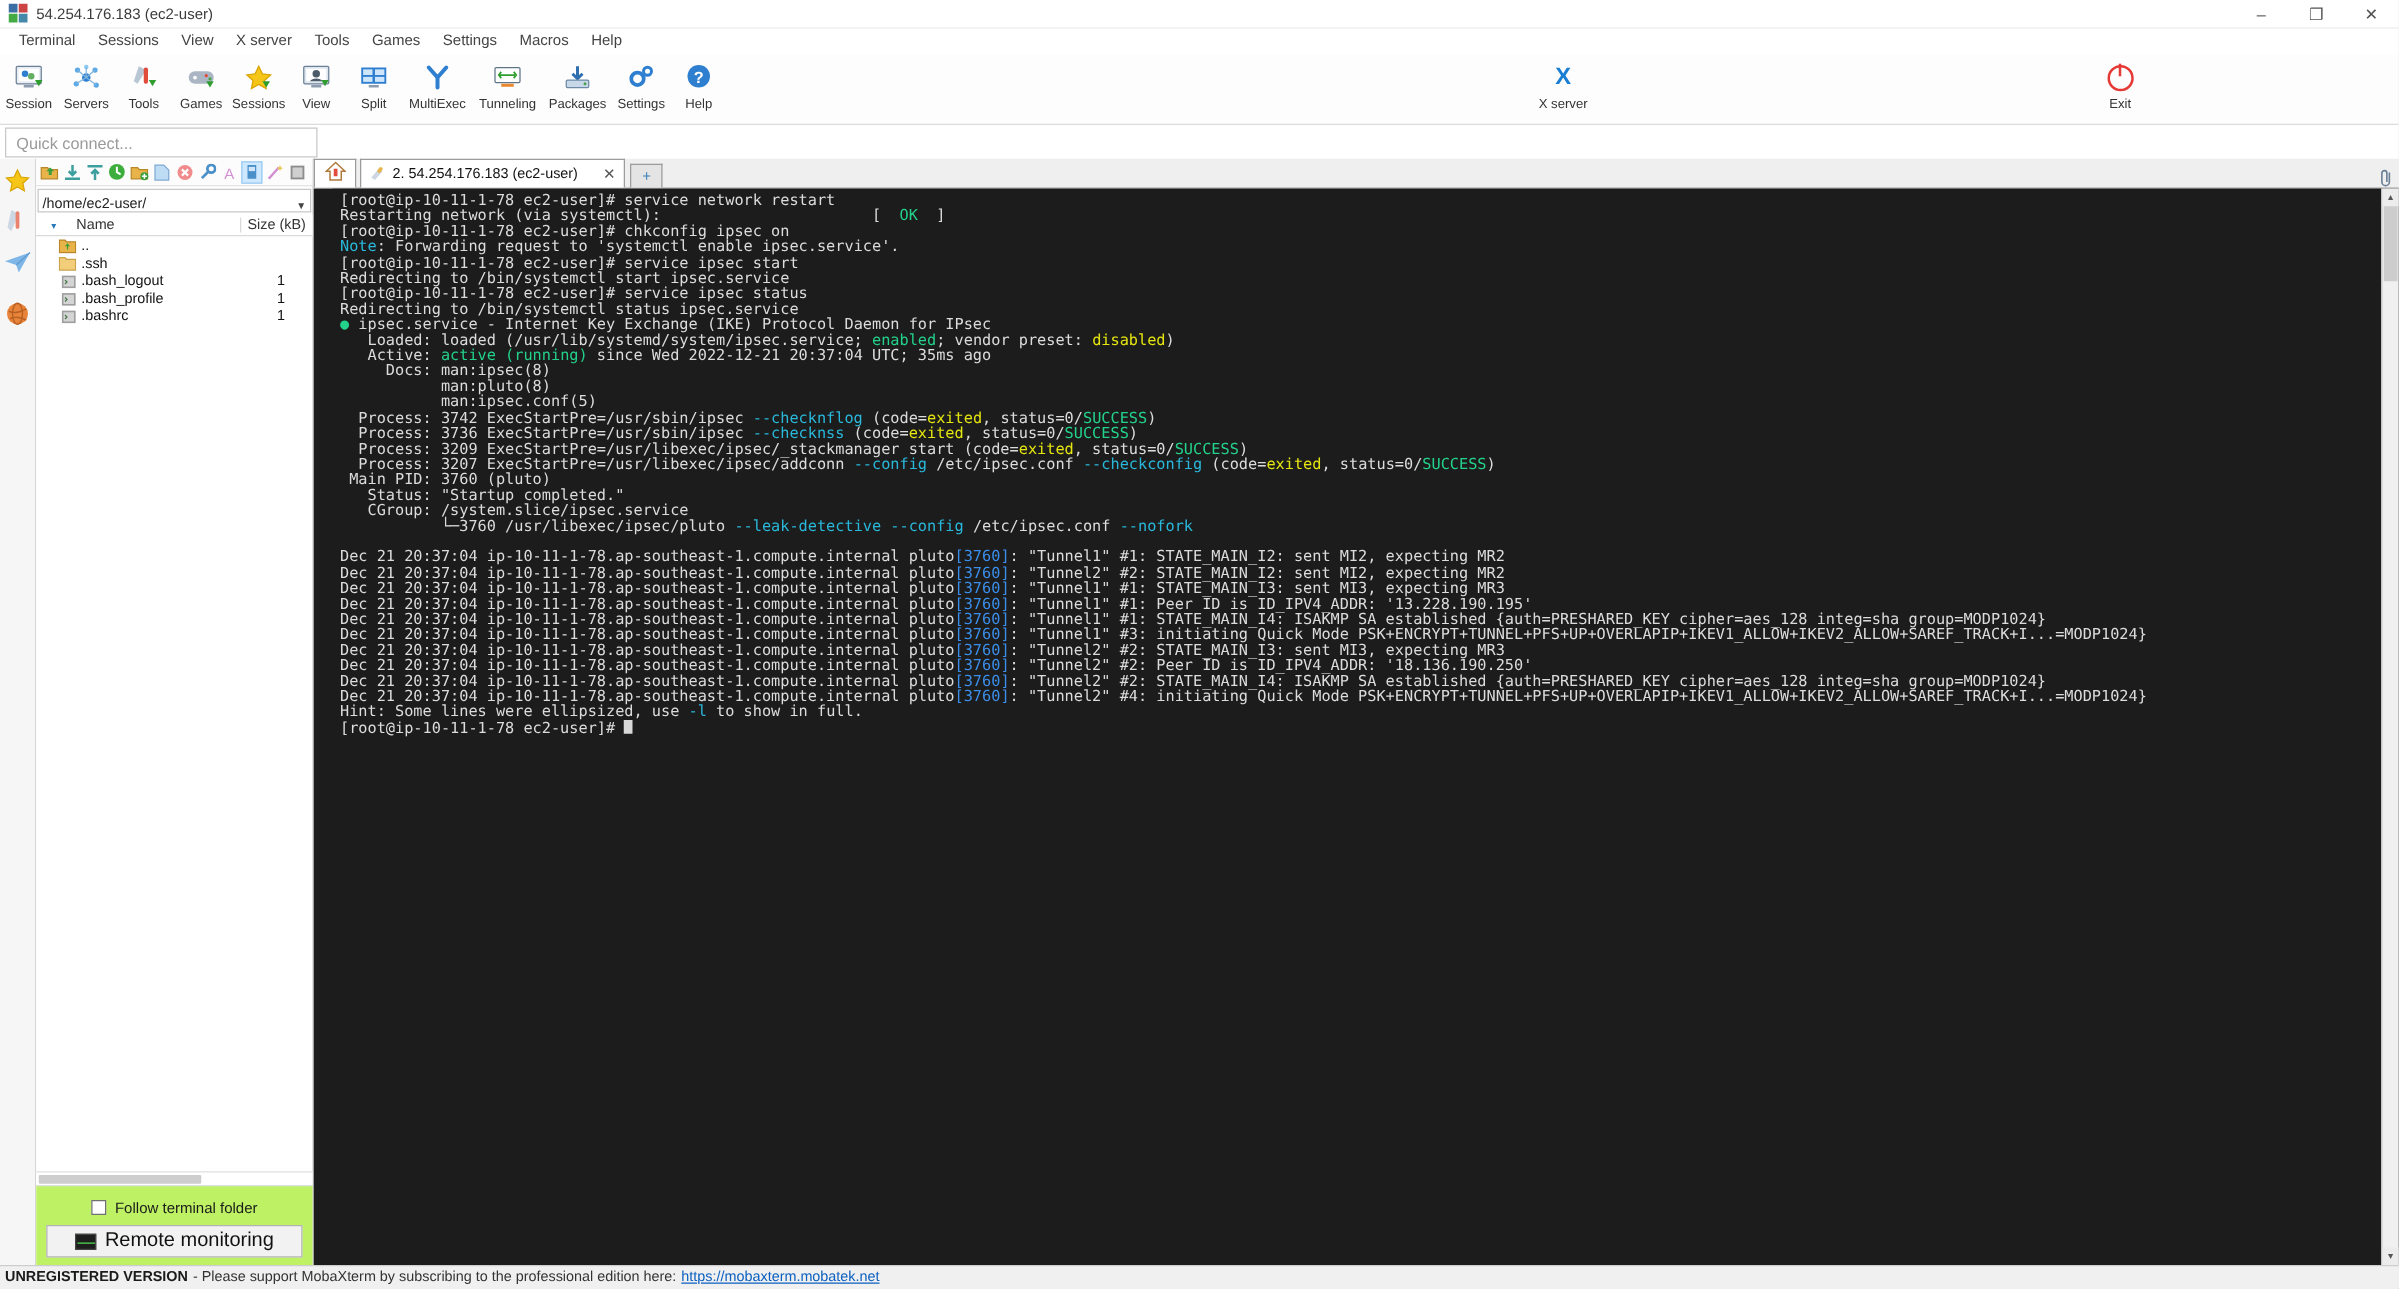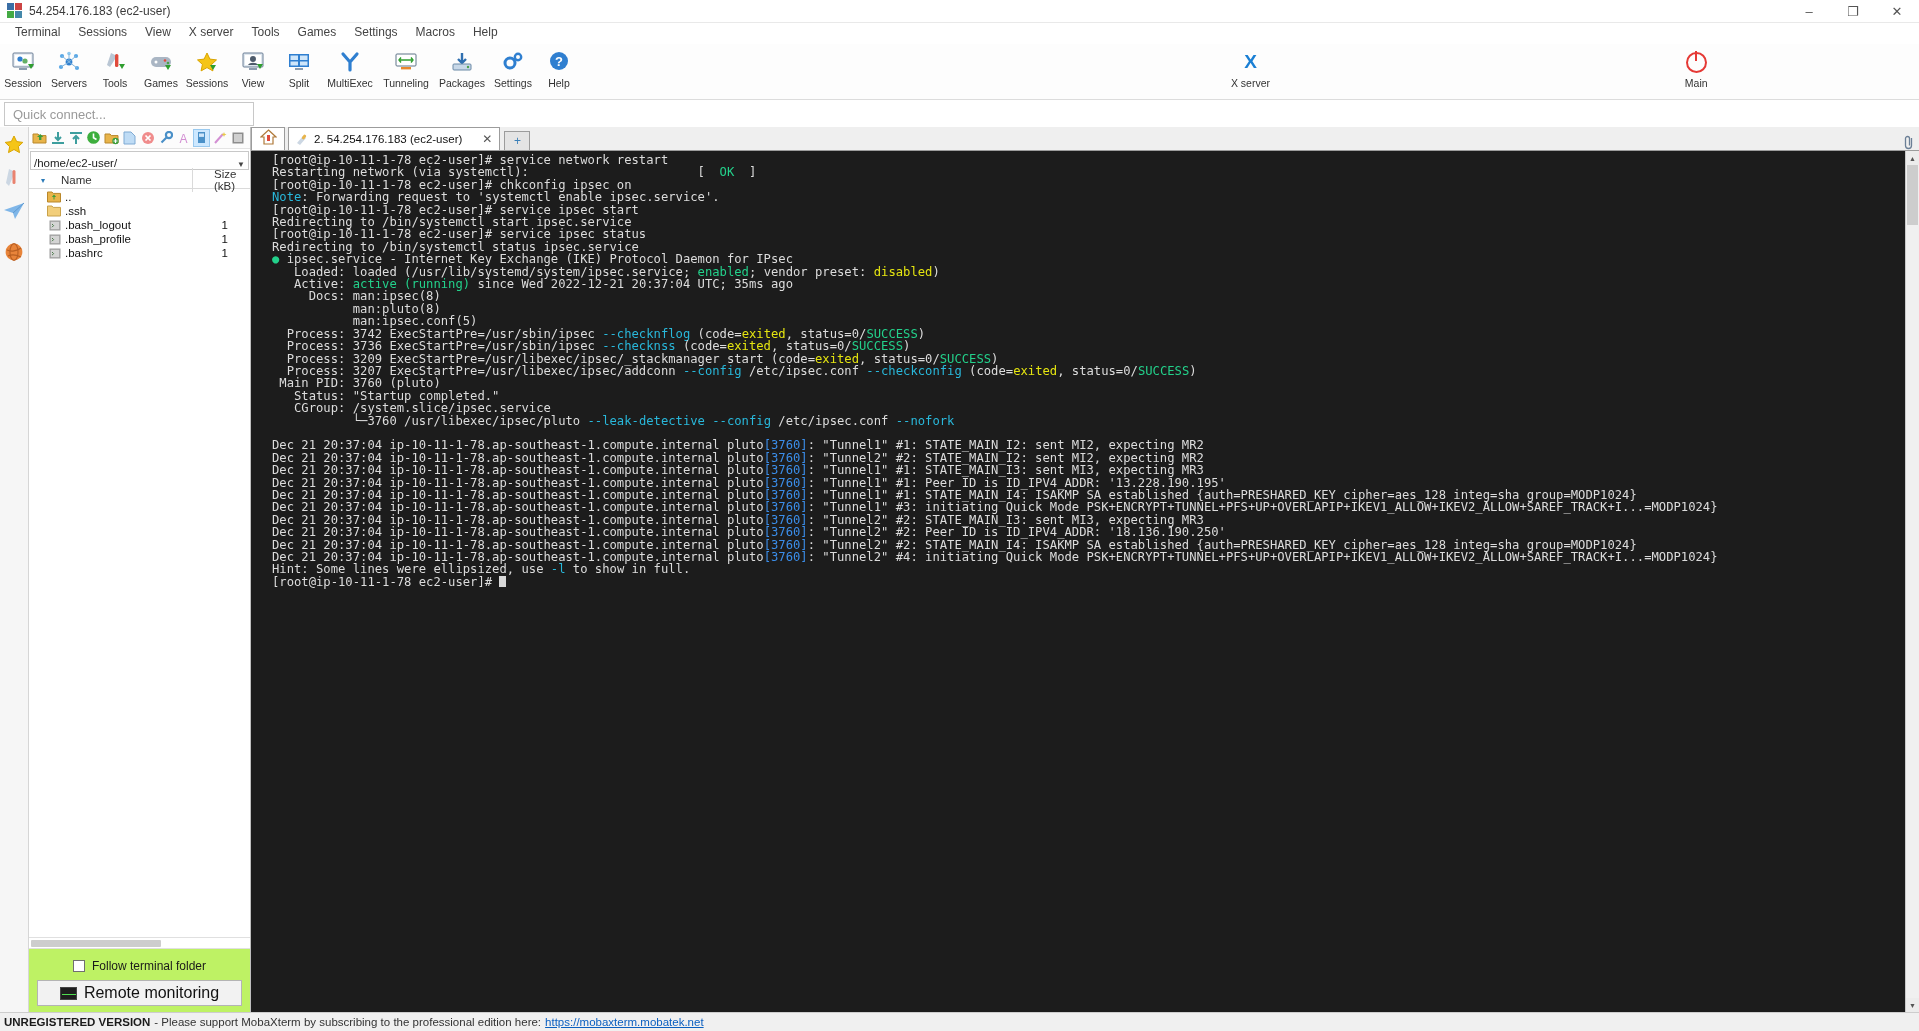--- a/index.html
+++ b/index.html
@@ -90,21 +90,21 @@
     align-items: flex-end; padding-left: 3px; font-size: 11.5px; color: #222;
   }
   .pathbar .pb-txt { flex: 1; }
   .pathbar .pb-arrow { width: 14px; text-align: center; font-size: 8px; color: #444; }
   .colhdr {
     height: 17px; display: flex; align-items: center; font-size: 11.5px; color: #333;
     border-bottom: 1px solid #dadada; background: #fff;
   }
   .colhdr .c-sort { width: 28px; text-align: center; font-size: 8px; color: #2a7ab8; }
   .colhdr .c-name { flex: 1; padding-left: 4px; }
-  .colhdr .c-size { width: 58px; border-left: 1px solid #dadada; padding-left: 21px; }
+  .colhdr .c-size { width: 58px; border-left: 1px solid #dadada; padding-left: 5px; }
   .filelist { flex: 1; overflow: hidden; padding-top: 1px; }
   .frow { height: 14px; display: flex; align-items: center; font-size: 11.5px; color: #111; }
   .frow .fi { width: 36px; display: flex; justify-content: flex-end; padding-right: 4px; }
   .frow .fn { flex: 1; }
   .frow .fs { width: 58px; text-align: right; padding-right: 22px; }
   .hscroll { height: 11px; border-top: 1px solid #e0e0e0; background: #fff; padding: 2px; }
   .hscroll .thumb { width: 130px; height: 7px; background: #cdcdcd; border-radius: 1px; }
   .sftp-foot { border-top: 1px solid #e0e0e0; background: #bef264; padding: 5px 0 6px; }
   .chk-row { display: flex; align-items: center; justify-content: center; gap: 7px; height: 24px; }
   .chkbox { width: 12px; height: 12px; border: 1px solid #707070; background: #fff; }
@@ -365,21 +365,21 @@
 
     <div class="tool right">
       <div class="glyph xs-glyph">X</div>
       <div class="lbl">X server</div>
     </div>
 
     <div class="tool right">
       <div class="glyph">
           <div class="exit-glyph"></div>
         </div>
-      <div class="lbl">Main</div>
+      <div class="lbl">Exit</div>
     </div>
   </div>
 
   <div class="qcwrap">
     <div class="qc">
       <span>Quick connect...</span>
     </div>
     <div class="qcrest"></div>
   </div>
 

